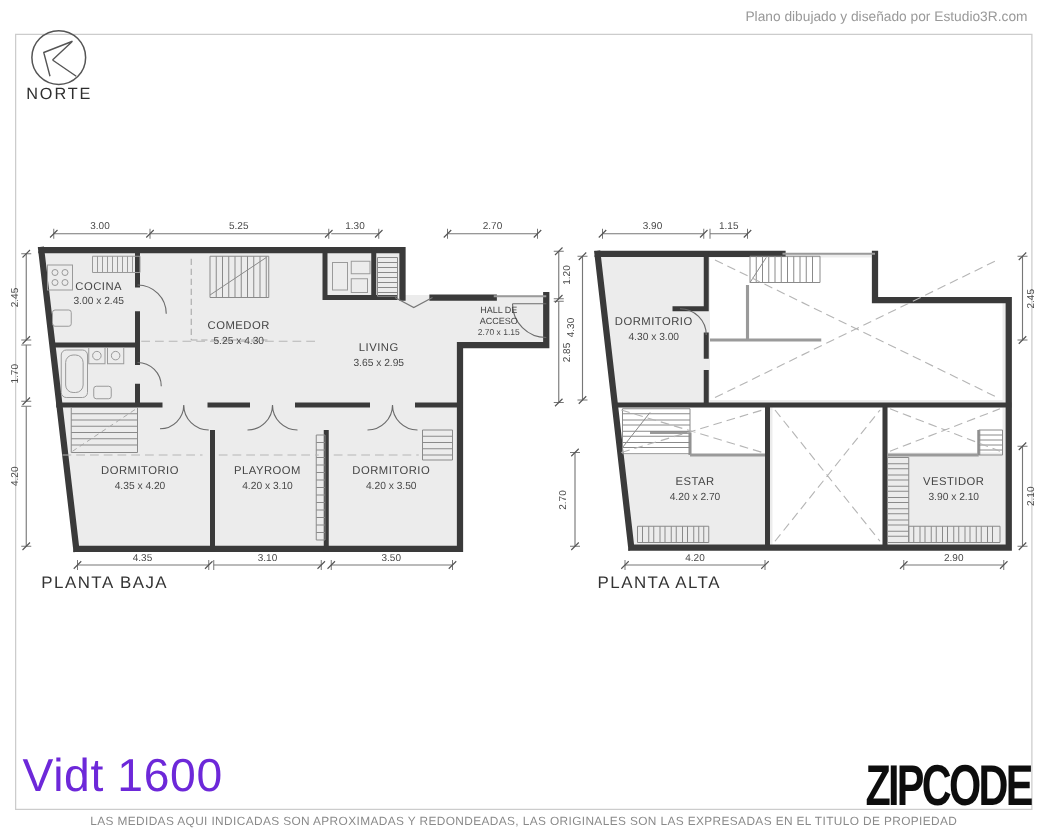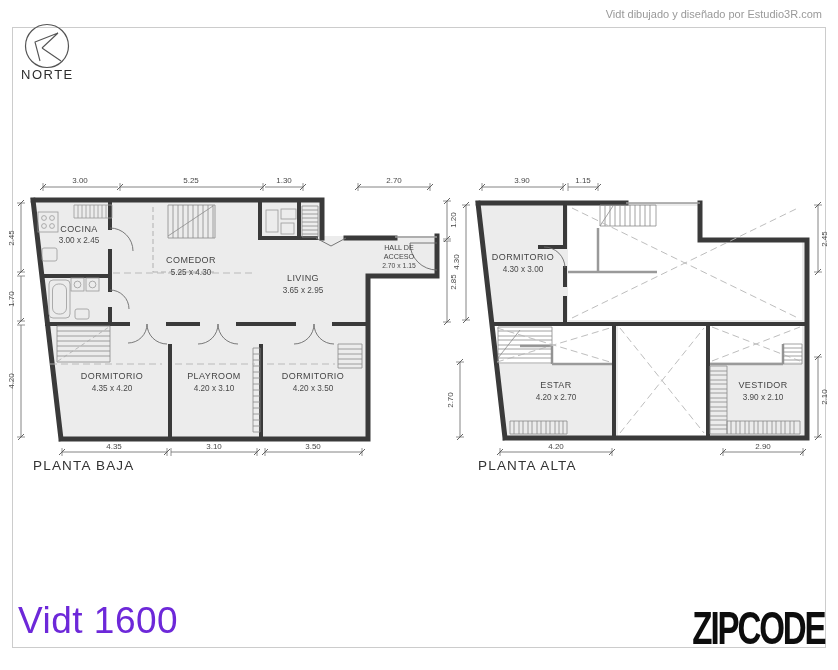--- a/index.html
+++ b/index.html
@@ -221,17 +221,18 @@
     <text class="rd" x="523" y="272" text-anchor="middle">4.30 x 3.00</text>
     <text class="rm" x="556" y="388" text-anchor="middle">ESTAR</text>
     <text class="rd" x="556" y="400" text-anchor="middle">4.20 x 2.70</text>
     <text class="rm" x="763" y="388" text-anchor="middle">VESTIDOR</text>
     <text class="rd" x="763" y="400" text-anchor="middle">3.90 x 2.10</text>
 
     <text class="ttl" x="478" y="470">PLANTA ALTA</text>
   </g>
 </svg>
 
-  <div class="credit">Vidt dibujado y diseñado por Estudio3R.com</div>
+  <div class="credit">Plano dibujado y diseñado por Estudio3R.com</div>
 
   <div class="address">Vidt 1600</div>
   <div class="brand">ZIPCODE</div>
+  <div class="disclaimer">LAS MEDIDAS AQUI INDICADAS SON APROXIMADAS Y REDONDEADAS, LAS ORIGINALES SON LAS EXPRESADAS EN EL TITULO DE PROPIEDAD</div>
 </div>
 
 </body></html>

